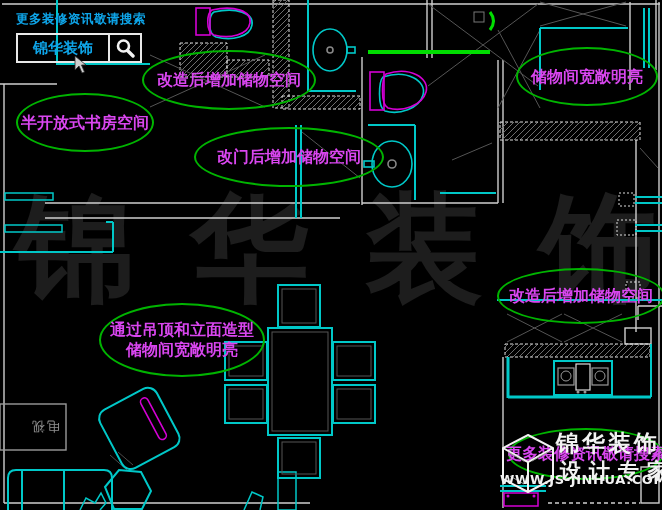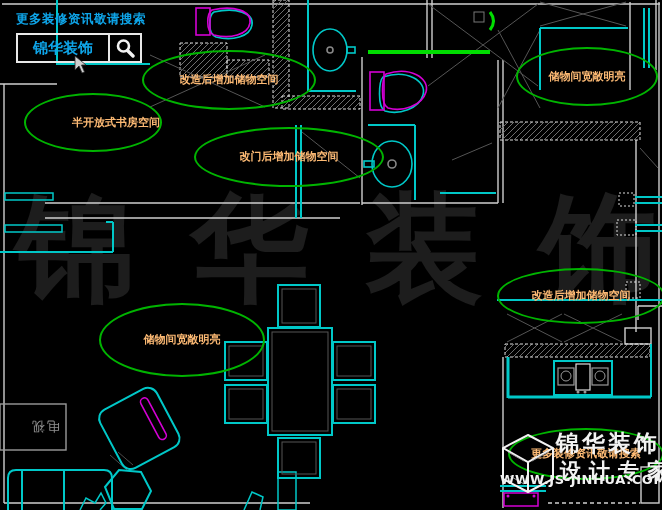--- a/index.html
+++ b/index.html
@@ -13,21 +13,21 @@
   
   .banner{position:absolute;left:16px;top:11px;width:126px;color:#0ea5e9;}
   .banner-tagline{font-size:12.5px;font-weight:bold;letter-spacing:.5px;white-space:nowrap;}
   .banner-box{margin-top:5px;height:26px;border:2px solid #e8e8e8;display:flex;align-items:center;}
   .banner-brand{flex:1;text-align:center;font-size:15px;font-weight:bold;white-space:nowrap;}
   .banner-sep{width:2px;align-self:stretch;background:#e8e8e8;}
   .banner-mag{width:30px;display:flex;align-items:center;justify-content:center;}
   
   .ann{position:absolute;border:2px solid #00b400;border-radius:50%;
        display:flex;flex-direction:column;align-items:center;justify-content:center;
-       color:#fdba74;font-weight:bold;font-size:11px;line-height:1.25;text-align:center;
+       color:#d946ef;font-weight:bold;font-size:16px;line-height:1.25;text-align:center;
        white-space:nowrap;background:transparent;}
   
   .brandmark{position:absolute;left:500px;top:428px;width:162px;height:82px;color:#f2f2f2;}
   .brand-cube{position:absolute;left:2px;top:6px;}
   .brand-name{position:absolute;left:56px;top:0;font-size:23px;font-weight:bold;letter-spacing:3px;white-space:nowrap;}
   .brand-sub{position:absolute;left:60px;top:29px;font-size:21px;font-weight:bold;letter-spacing:8px;white-space:nowrap;}
   .brand-site{position:absolute;left:0px;top:44px;font-size:13px;font-weight:bold;letter-spacing:.6px;white-space:nowrap;}
   .tv-label{position:absolute;left:14px;top:417px;width:46px;color:#8f8f8f;font-size:13px;
             transform:rotate(180deg);letter-spacing:2px;}
   .cursor{position:absolute;left:74px;top:56px;}
@@ -215,36 +215,37 @@
 
     <g fill="none">
       <rect x="504" y="493" width="34" height="13" stroke="#d400d4" stroke-width="1.5"></rect>
       <circle cx="508" cy="496" r="1.5" fill="#d400d4"></circle>
       <circle cx="534" cy="496" r="1.5" fill="#d400d4"></circle>
     </g>
   </svg>
 
   <div class="tv-label">电视</div>
 
-  <div class="ann" style="left:24px;top:93px;width:134px;height:55px;align-items:flex-end;">
+  <div class="ann" style="left:16px;top:93px;width:134px;height:55px;">
     <span>半开放式书房空间</span>
   </div>
   <div class="ann" style="left:142px;top:50px;width:170px;height:56px;">
     <span>改造后增加储物空间</span>
   </div>
   <div class="ann" style="left:194px;top:127px;width:186px;height:56px;">
     <span>改门后增加储物空间</span>
   </div>
   <div class="ann" style="left:516px;top:47px;width:138px;height:55px;">
     <span>储物间宽敞明亮</span>
   </div>
   <div class="ann" style="left:497px;top:268px;width:164px;height:52px;">
     <span>改造后增加储物空间</span>
   </div>
   <div class="ann" style="left:99px;top:303px;width:162px;height:70px;">
+    <span>通过吊顶和立面造型</span>
     <span>储物间宽敞明亮</span>
   </div>
   <div class="ann" style="left:508px;top:428px;width:152px;height:48px;">
     <span>更多装修资讯敬请搜索</span>
   </div>
 
   <div class="banner">
     <div class="banner-tagline">更多装修资讯敬请搜索</div>
     <div class="banner-box">
       <span class="banner-brand">锦华装饰</span>

